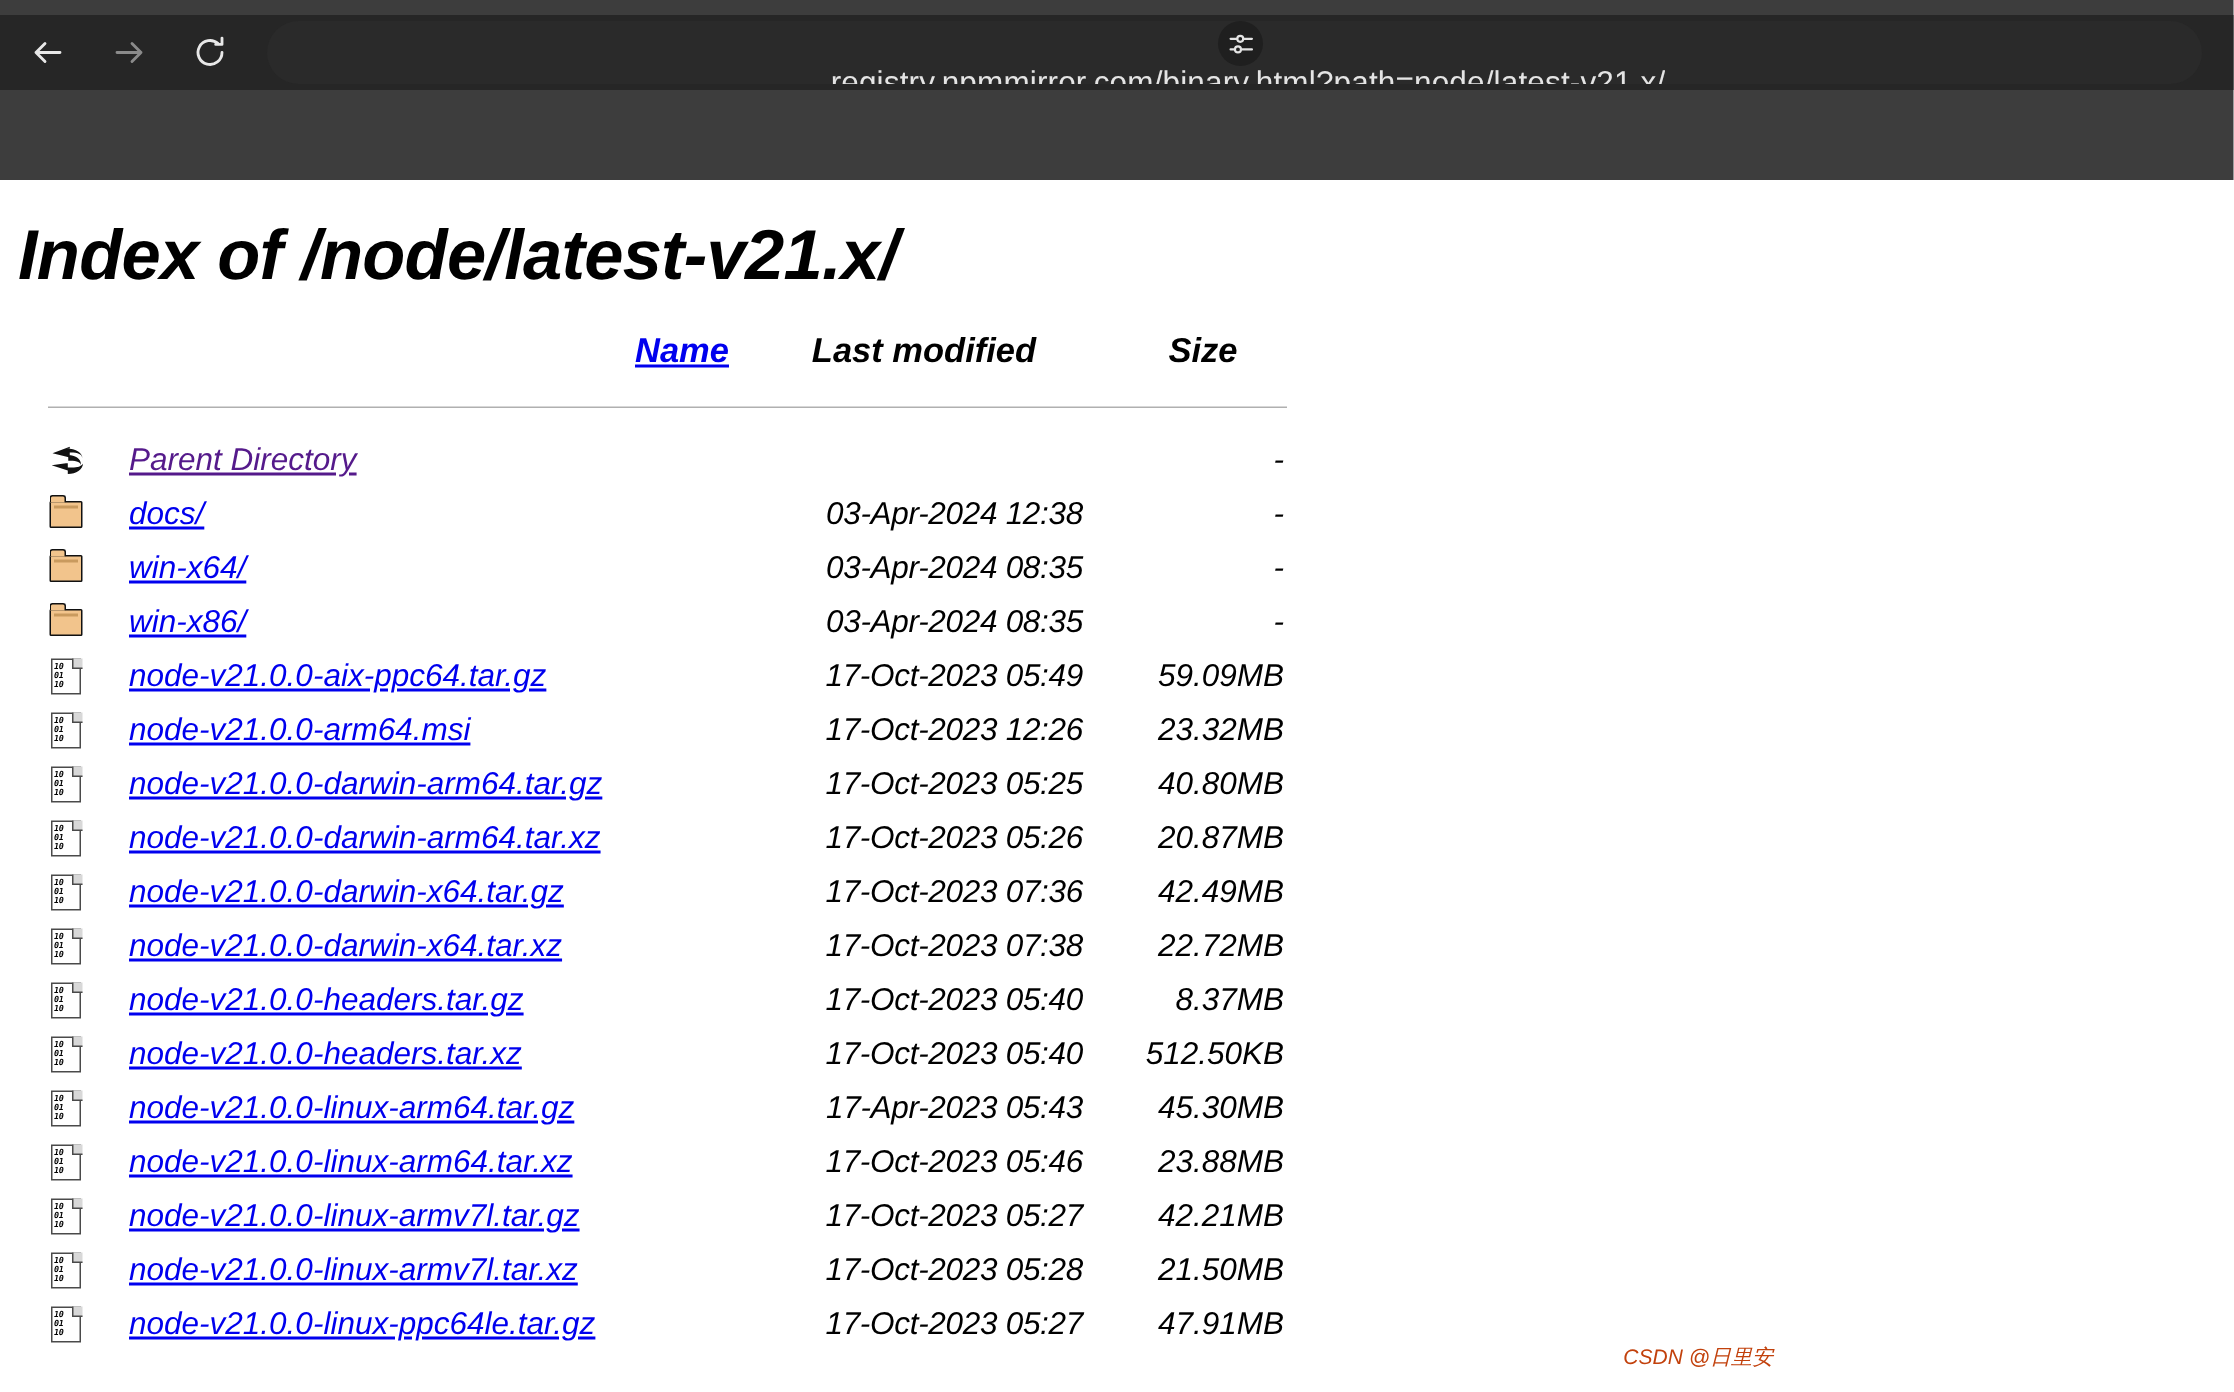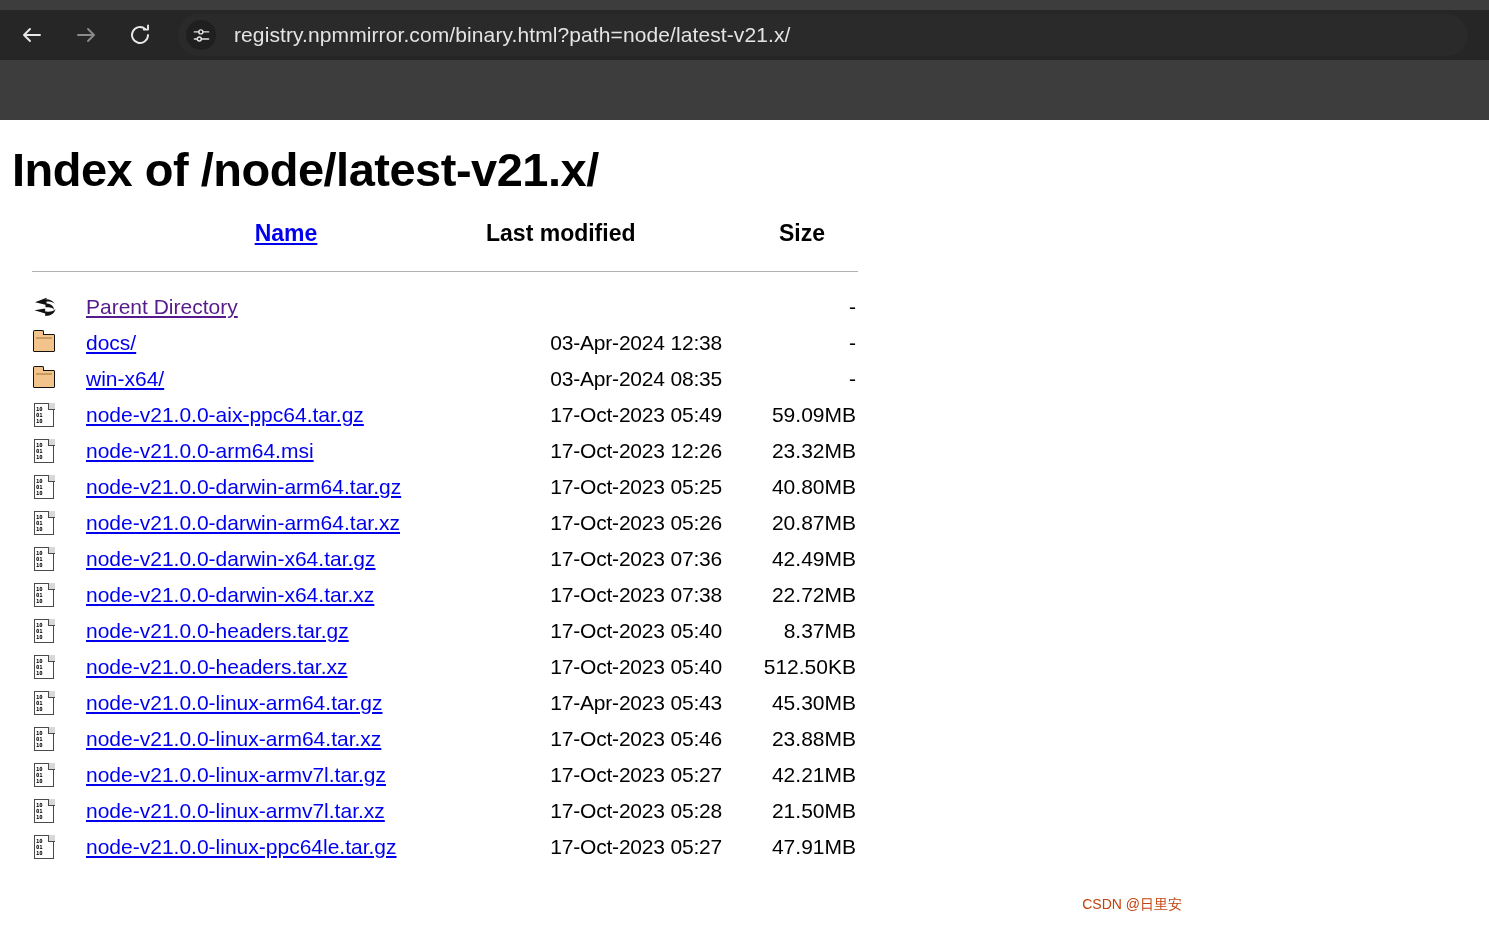--- a/index.html
+++ b/index.html
@@ -58,20 +58,21 @@
   .url-pill {
     position: absolute;
     left: 178px;
     top: 14px;
     width: 1290px;
     height: 42px;
     background: #2a2a2a;
     border-radius: 21px;
     display: flex;
     align-items: center;
+    flex-direction: column;
   }
   .site-info-btn {
     width: 30px;
     height: 30px;
     margin-left: 8px;
     border-radius: 50%;
     background: #1f1f1f;
     display: flex;
     align-items: center;
     justify-content: center;
@@ -91,20 +92,21 @@
 
   
   .page {
     position: absolute;
     left: 0;
     top: 120px;
     width: 1200px;
     height: 808px;
     background: #ffffff;
     overflow: hidden;
+    font-style: italic;
   }
   .page-title {
     margin: 0;
     position: absolute;
     left: 12px;
     top: 22px;
     font-size: 47px;
     font-weight: bold;
     color: #000000;
     font-family: "Liberation Sans", sans-serif;
@@ -123,27 +125,27 @@
     color: #000000;
   }
   .listing th {
     font-weight: bold;
     font-size: 23px;
     padding: 0 0 6px 0;
     vertical-align: bottom;
     white-space: nowrap;
   }
   .th-icon { width: 54px; }
-  .th-name { text-align: center; width: 400px; }
+  .th-name { text-align: right; width: 400px; }
   .th-name .hdr-link {
     color: #0000ee;
     text-decoration: underline;
     cursor: pointer;
   }
-  .th-date { text-align: left; width: 260px; }
+  .th-date { text-align: center; width: 260px; }
   .th-size { width: 112px; padding-right: 2px; }
 
   .rule-row td {
     padding: 0;
     height: 12px;
   }
   .rule {
     border: none;
     border-top: 1px solid #b0b0b0;
     margin: 0;
@@ -358,20 +360,26 @@
           <td class="cell-date">03-Apr-2024 12:38</td>
           <td class="cell-size">-</td>
         </tr>
         <tr>
           <td class="cell-icon"><span class="icon-slot"><span class="ico-folder"></span></span></td>
           <td class="cell-name"><span class="file-link">win-x64/</span></td>
           <td class="cell-date">03-Apr-2024 08:35</td>
           <td class="cell-size">-</td>
         </tr>
         <tr>
+          <td class="cell-icon"><span class="icon-slot"><span class="ico-folder"></span></span></td>
+          <td class="cell-name"><span class="file-link">win-x86/</span></td>
+          <td class="cell-date">03-Apr-2024 08:35</td>
+          <td class="cell-size">-</td>
+        </tr>
+        <tr>
           <td class="cell-icon"><span class="icon-slot"><span class="ico-binary">
                 <span class="corner"></span>
                 <span class="bits">10<br>01<br>10</span>
               </span></span></td>
           <td class="cell-name"><span class="file-link">node-v21.0.0-aix-ppc64.tar.gz</span></td>
           <td class="cell-date">17-Oct-2023 05:49</td>
           <td class="cell-size">59.09MB</td>
         </tr>
         <tr>
           <td class="cell-icon"><span class="icon-slot"><span class="ico-binary">

